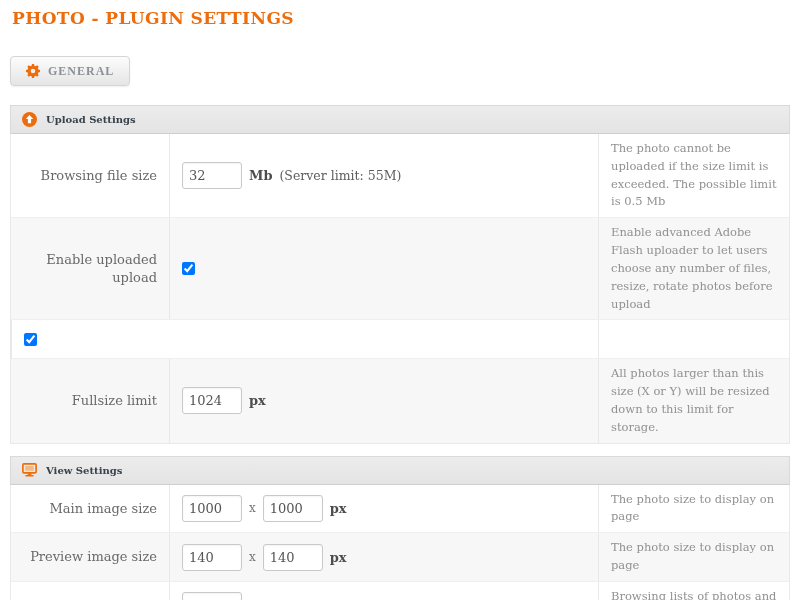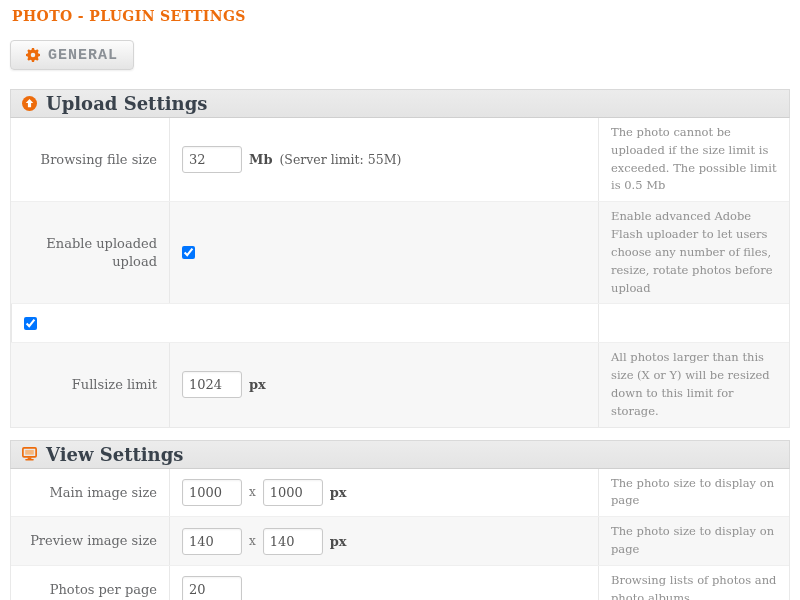--- a/index.html
+++ b/index.html
@@ -1,29 +1,29 @@
 <!DOCTYPE html>
 <html><head>
 <meta charset="utf-8">
 <style>
   html,body{margin:0;padding:0;background:#ffffff;}
   body{width:800px;height:600px;overflow:hidden;font-family:"DejaVu Serif",serif;-webkit-font-smoothing:antialiased;}
   .wrap{padding:6px 10px 0 10px;}
 
-  .page-title{color:#ed6c0c;font-size:14px;font-weight:bold;margin:2px 0 16px 2px;letter-spacing:.4px;font-family:"DejaVu Serif",serif;}
+  .page-title{color:#ed6c0c;font-size:17px;font-weight:bold;margin:2px 0 28px 2px;letter-spacing:.4px;font-family:"DejaVu Serif",serif;}
 
   .tabbar{margin:0 0 19px 0;}
   .tab{display:inline-flex;align-items:center;gap:8px;height:28px;padding:0 15px;border:1px solid #d5d5d5;border-radius:4px;
        background:linear-gradient(#fcfcfc,#e5e5e5);box-shadow:0 1px 2px rgba(0,0,0,.07);cursor:pointer;}
-  .tab-label{font-family:Liberation Mono, monospace;font-size:15px;font-weight:bold;color:#8b9096;letter-spacing:1px;}
+  .tab-label{font-family:Liberation Serif, serif;font-size:12px;font-weight:bold;color:#8b9096;letter-spacing:1px;}
 
   .section{margin-bottom:12px;}
   .section-header{display:flex;align-items:center;gap:9px;height:27px;padding:0 11px;
        background:linear-gradient(#ececec,#e4e4e4);border:1px solid #d9d9d9;border-bottom-color:#cfcfcf;}
-  .section-title{font-size:18px;font-weight:bold;color:#39424c;text-align:center;}
+  .section-title{font-size:10px;font-weight:bold;color:#39424c;text-align:center;}
   .section-body{border:1px solid #e9e9e9;border-top:none;}
   .row{display:flex;align-items:stretch;min-height:38px;background:#fff;border-top:1px solid #efefef;}
   .row:first-child{border-top:none;}
   .section-body .row:nth-child(even){background:#f7f7f7;}
   .cell-label{width:134px;padding:5px 12px;display:flex;align-items:center;justify-content:flex-end;
        text-align:right;color:#68696b;font-size:13px;line-height:1.35;}
   .cell-main{flex:1;display:flex;align-items:center;gap:7px;padding:5px 12px;border-left:1px solid #e8e8e8;}
   .cell-help{width:166px;padding:6px 12px;border-left:1px solid #e8e8e8;display:flex;align-items:center;
        color:#919191;font-size:11.5px;line-height:1.55;}
 

